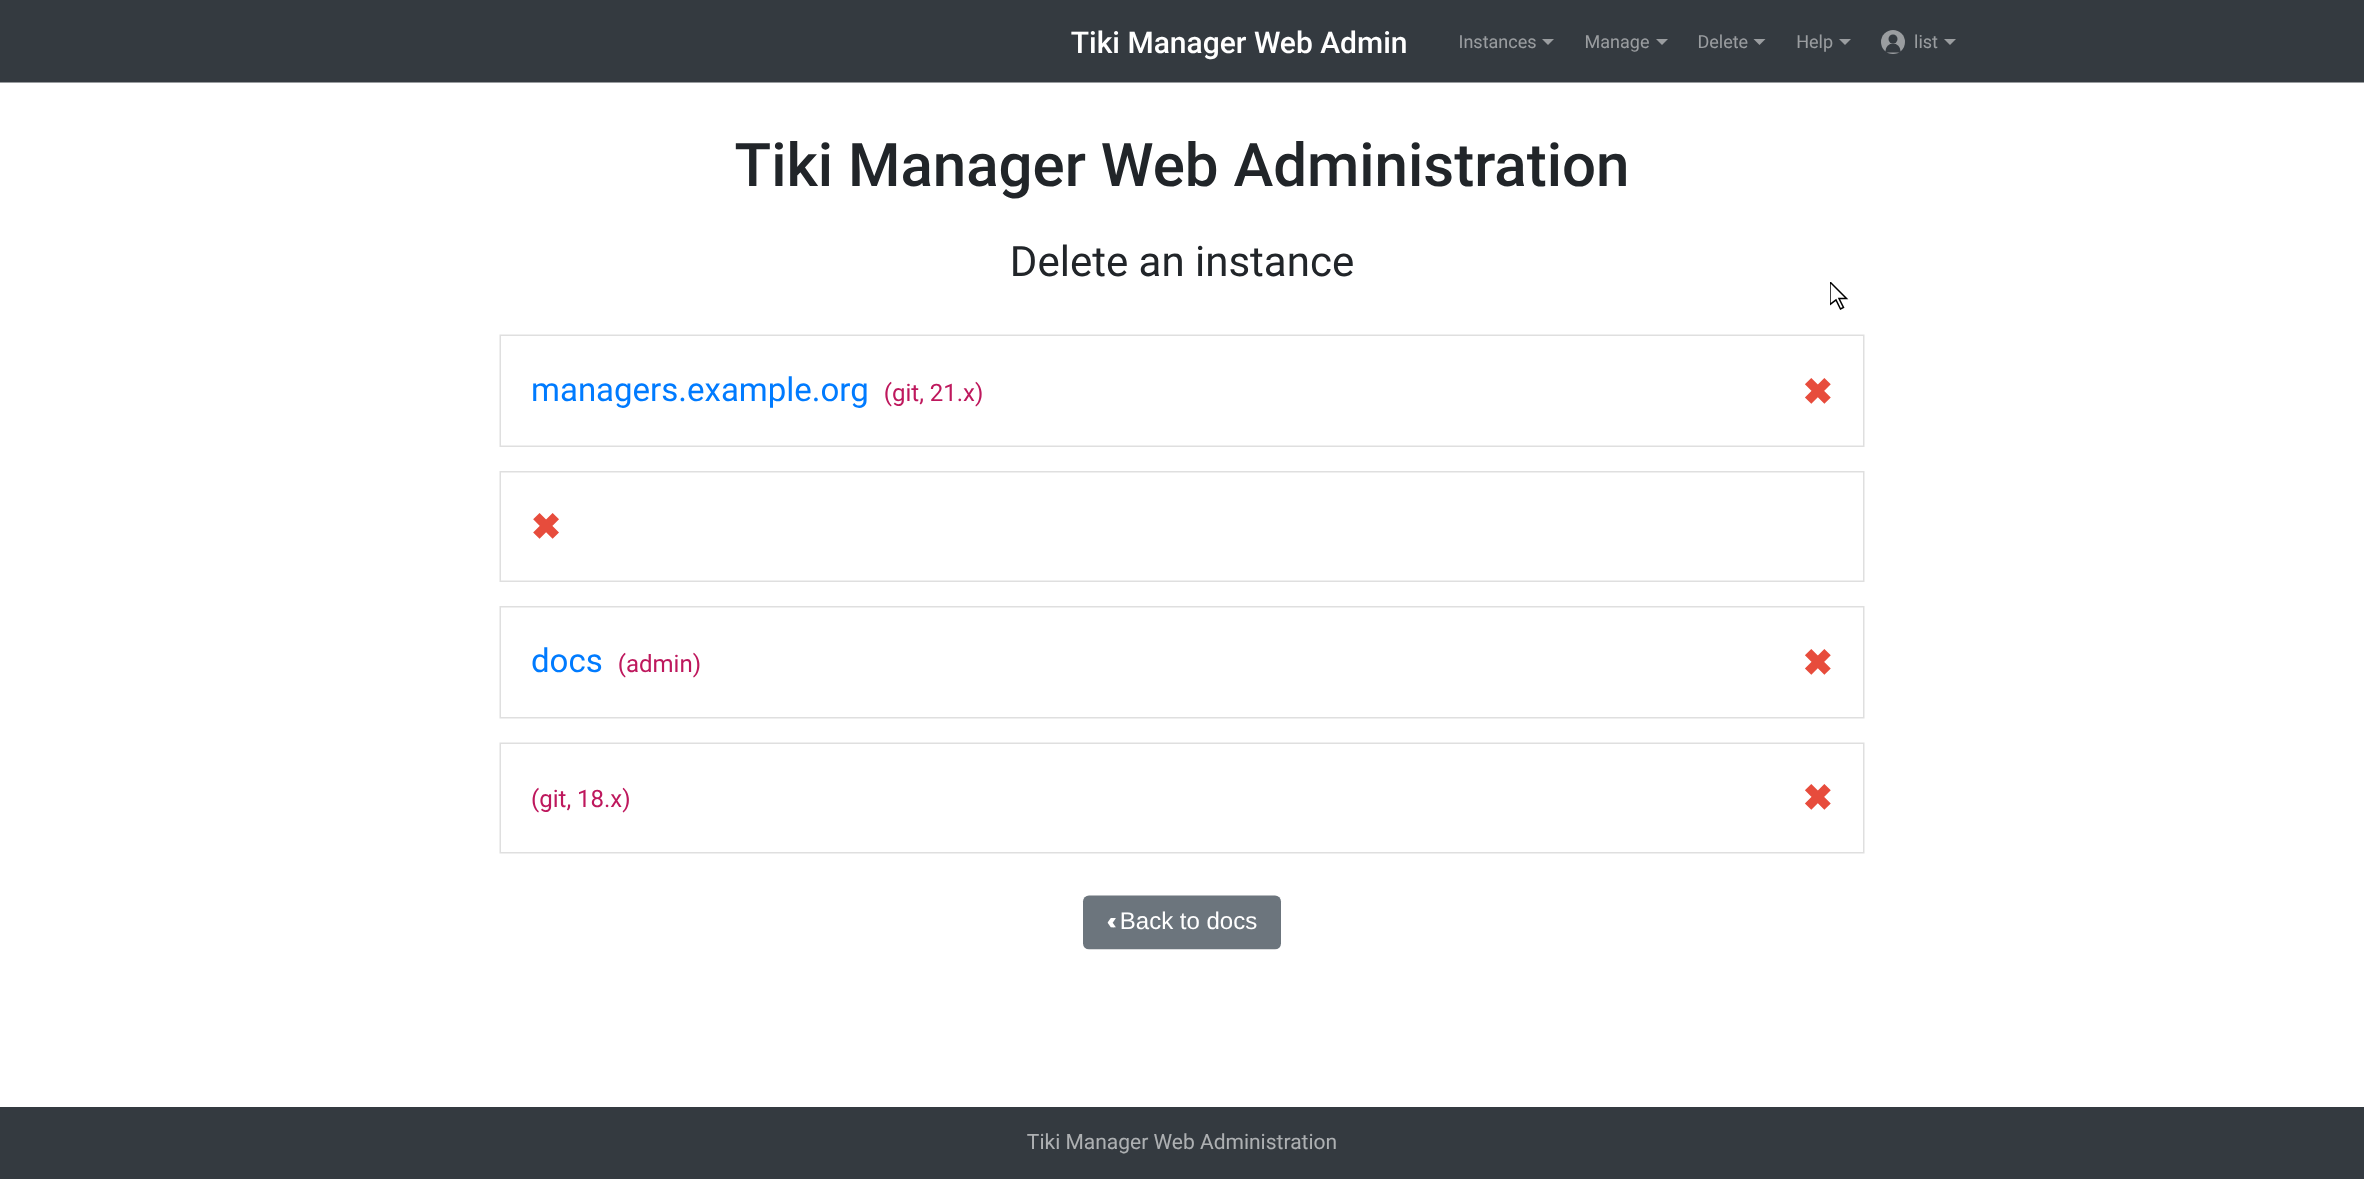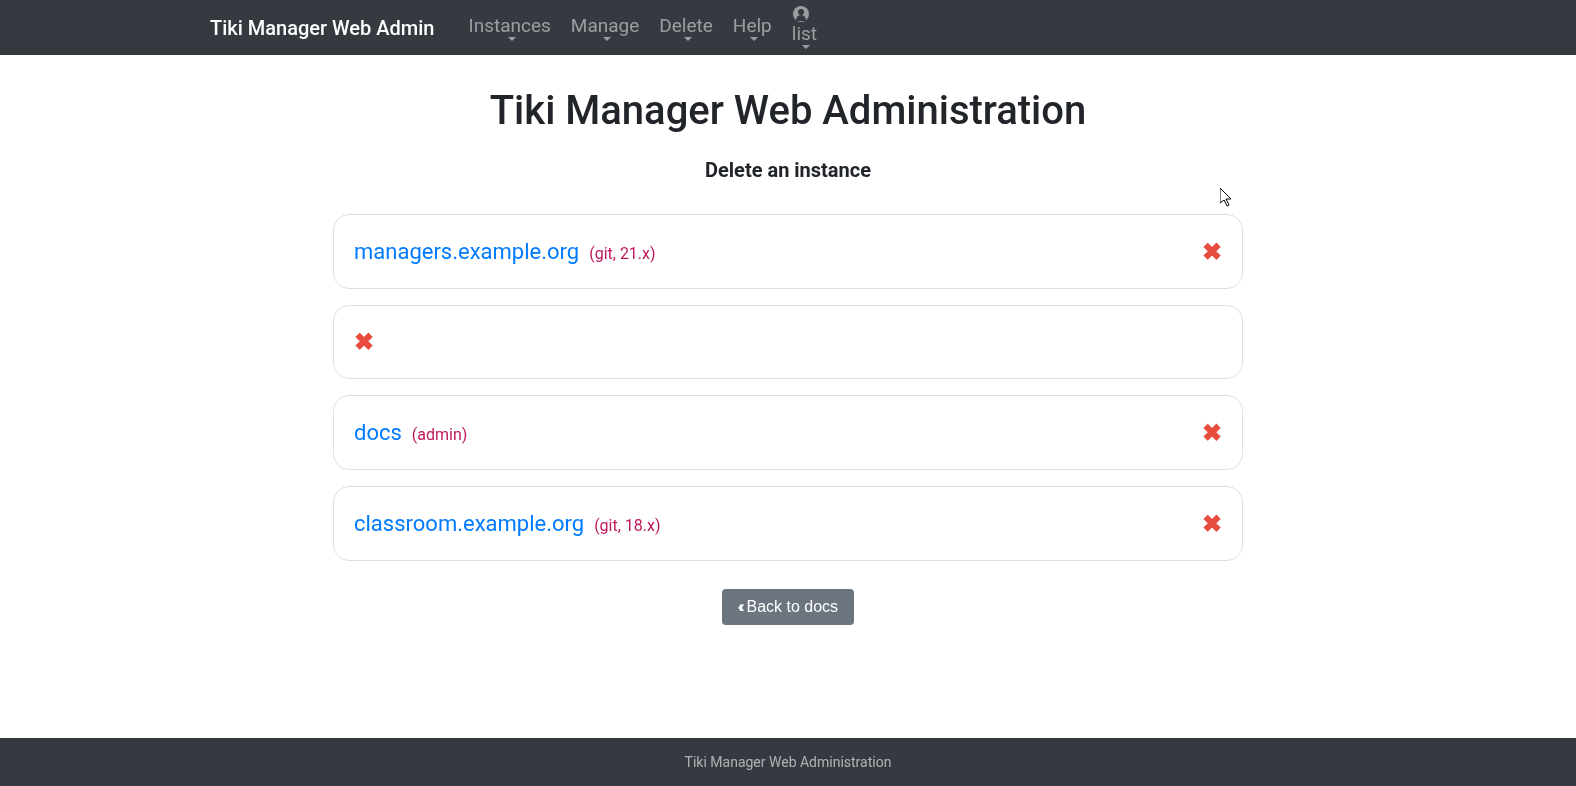--- a/index.html
+++ b/index.html
@@ -10,47 +10,46 @@
     body {
       font-family: -apple-system, BlinkMacSystemFont, "Segoe UI", Roboto, "Helvetica Neue", Arial, sans-serif;
       background: #fff;
       color: #212529;
     }
     .navbar {
       background-color: #343a40;
       height: 55px;
       display: flex;
       align-items: center;
-      padding: 0 0;
-      justify-content: flex-start;
+      padding: 0 32px;
+      justify-content: flex-end;
     }
     .navbar-left {
       display: flex;
       align-items: center;
       margin-left: 210px;
     }
     .navbar-brand {
       color: #fff;
       font-size: 20px;
       font-weight: 500;
       margin-right: 24px;
       text-decoration: none;
     }
     .nav-items {
       display: flex;
       align-items: center;
     }
     .nav-item {
       color: rgba(255,255,255,0.5);
-      font-size: 19px;
+      font-size: 12px;
       padding: 8px 10px;
       cursor: pointer;
       display: flex;
       align-items: center;
-      flex-direction: column;
     }
     .caret {
       display: inline-block;
       margin-left: 4px;
       width: 0;
       height: 0;
       border-left: 4px solid transparent;
       border-right: 4px solid transparent;
       border-top: 4px solid rgba(255,255,255,0.5);
     }
@@ -96,31 +95,31 @@
     .page-title {
       text-align: center;
       font-size: 40px;
       font-weight: 500;
       margin-top: 32px;
       margin-bottom: 24px;
       color: #212529;
     }
     .subtitle {
       text-align: center;
-      font-size: 20px;
-      font-weight: 700;
+      font-size: 28px;
+      font-weight: 400;
       margin-bottom: 32px;
       color: #212529;
     }
     .instance-list {
       list-style: none;
     }
     .instance-item {
       border: 1px solid rgba(0,0,0,0.125);
-      border-radius: 16px;
+      border-radius: 0;
       padding: 24px 20px;
       margin-bottom: 16px;
       display: flex;
       align-items: center;
       justify-content: space-between;
     }
     .instance-info {
       display: flex;
       align-items: baseline;
     }
@@ -230,21 +229,20 @@
     </li>
     <li class="instance-item">
       <div class="instance-info">
         <a class="instance-name">docs</a>
         <span class="instance-meta">(admin)</span>
       </div>
       <span class="delete-icon">✖</span>
     </li>
     <li class="instance-item">
       <div class="instance-info">
-        <a class="instance-name">classroom.example.org</a>
         <span class="instance-meta">(git, 18.x)</span>
       </div>
       <span class="delete-icon">✖</span>
     </li>
   </ul>
 
   <div class="back-btn-wrap">
     <button class="back-btn">
       <span class="back-chevrons">‹‹</span>
       <span>Back to docs</span>

